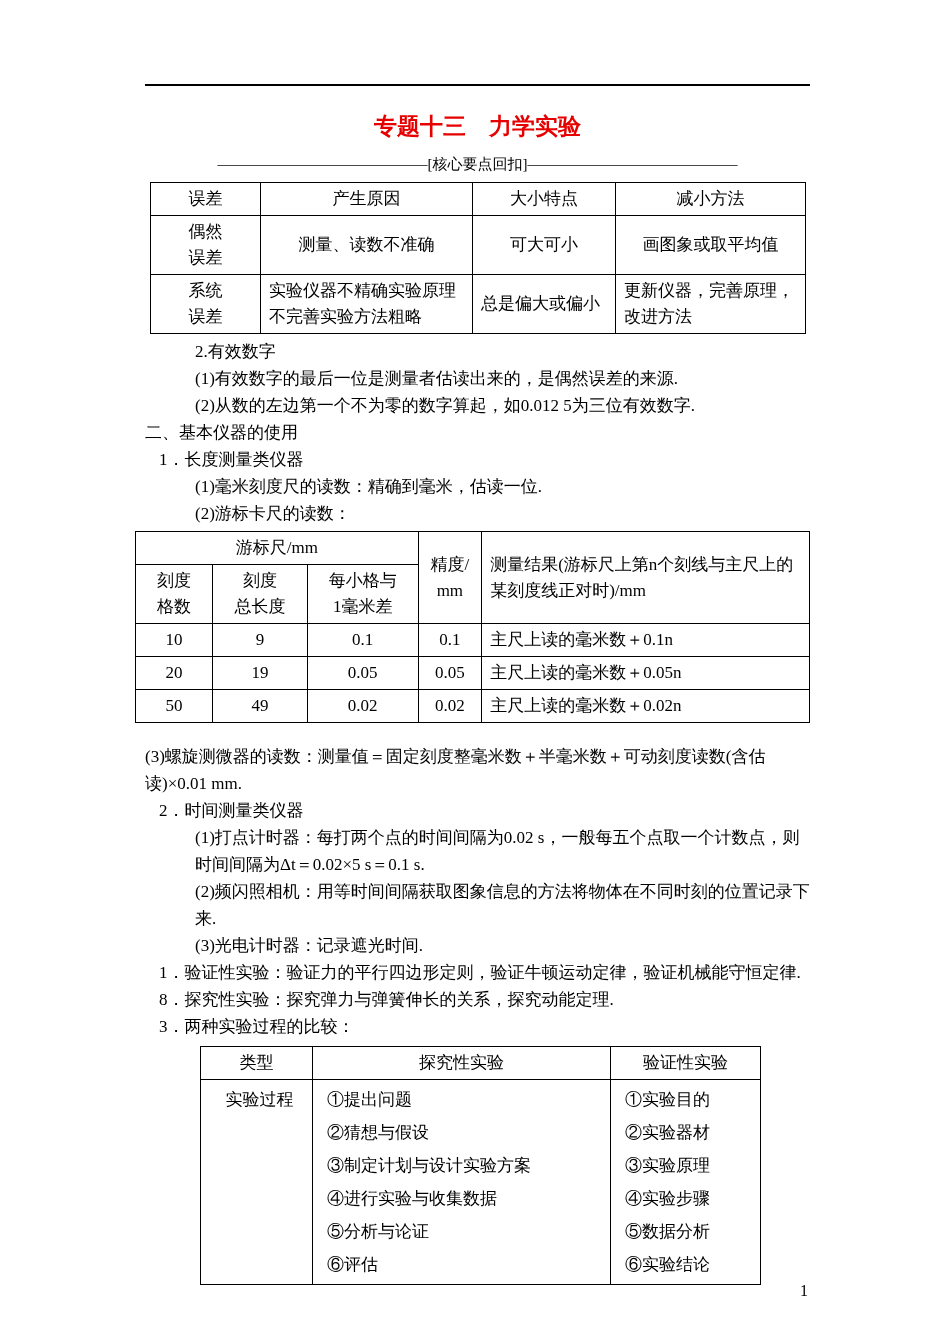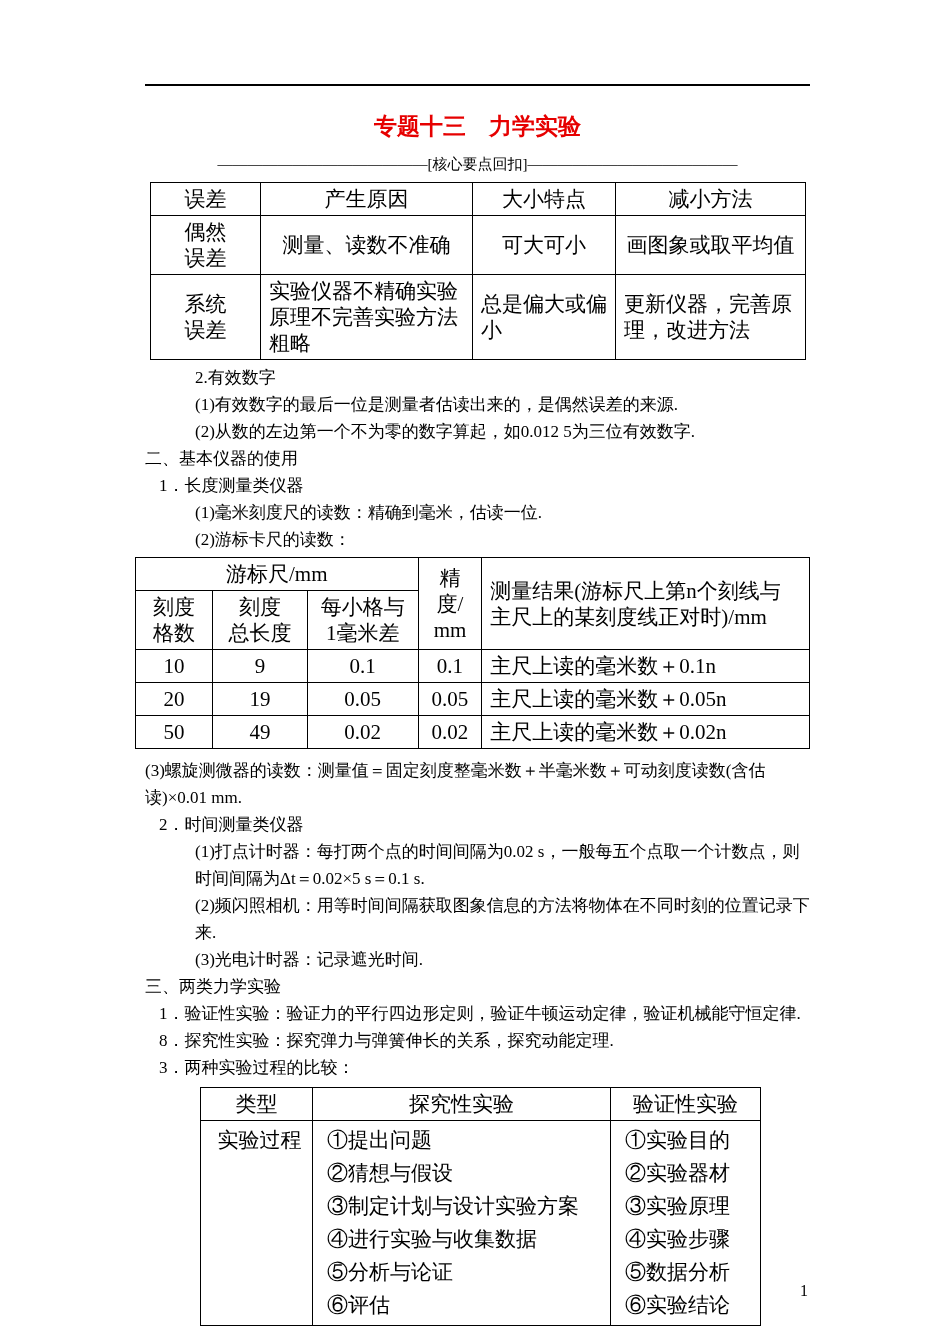--- a/index.html
+++ b/index.html
@@ -29,28 +29,28 @@
     white-space:nowrap;
     line-height:24px;
     margin-bottom:0;
   }
   .para { line-height:27px; margin:0; }
   .ind1 { padding-left:14px; }
   .ind2 { padding-left:50px; }
   .gap-top { margin-top:3px; }
 
   table.tbl { border-collapse:collapse; table-layout:fixed; }
-  .tbl td { border:1.5px solid #000; font-weight:normal; padding:3px 8px; line-height:26px; font-size:21px; vertical-align:middle; }
+  .tbl td { border:1.5px solid #000; font-weight:normal; padding:3px 8px; line-height:26px; font-size:17px; vertical-align:middle; }
   .c { text-align:center; }
   .l { text-align:left; }
   .pre { white-space:pre-line; }
   .top { vertical-align:top !important; }
 
   .tbl-error   { margin:6px 0 4px 5px; }
-  .tbl-vernier { margin:4px 0 8px -10px; }
+  .tbl-vernier { margin:4px 0 20px -10px; }
   .tbl-process { margin:6px 0 0 55px; }
   .step { line-height:33px; padding-left:6px; }
   .page-number {
     position:absolute;
     right:142px; bottom:44px;
     font-size:16px;
   }
 </style>
 </head>
 <body>
@@ -151,21 +151,20 @@
         </tr>
       </tbody>
     </table>
 
     <p class="para gap-top">(3)螺旋测微器的读数：测量值＝固定刻度整毫米数＋半毫米数＋可动刻度读数(含估读)×0.01 mm.</p>
     <p class="para ind1">2．时间测量类仪器</p>
     <p class="para ind2">(1)打点计时器：每打两个点的时间间隔为0.02 s，一般每五个点取一个计数点，则时间间隔为Δt＝0.02×5 s＝0.1 s.</p>
     <p class="para ind2">(2)频闪照相机：用等时间间隔获取图象信息的方法将物体在不同时刻的位置记录下来.</p>
     <p class="para ind2">(3)光电计时器：记录遮光时间.</p>
 
-    <p class="para">三、两类力学实验</p>
     <p class="para ind1">1．验证性实验：验证力的平行四边形定则，验证牛顿运动定律，验证机械能守恒定律.</p>
     <p class="para ind1">8．探究性实验：探究弹力与弹簧伸长的关系，探究动能定理.</p>
     <p class="para ind1">3．两种实验过程的比较：</p>
 
     <table class="tbl tbl-process">
       <colgroup>
         <col style="width:112px">
           <col style="width:298px">
           <col style="width:150px">
       </colgroup>

